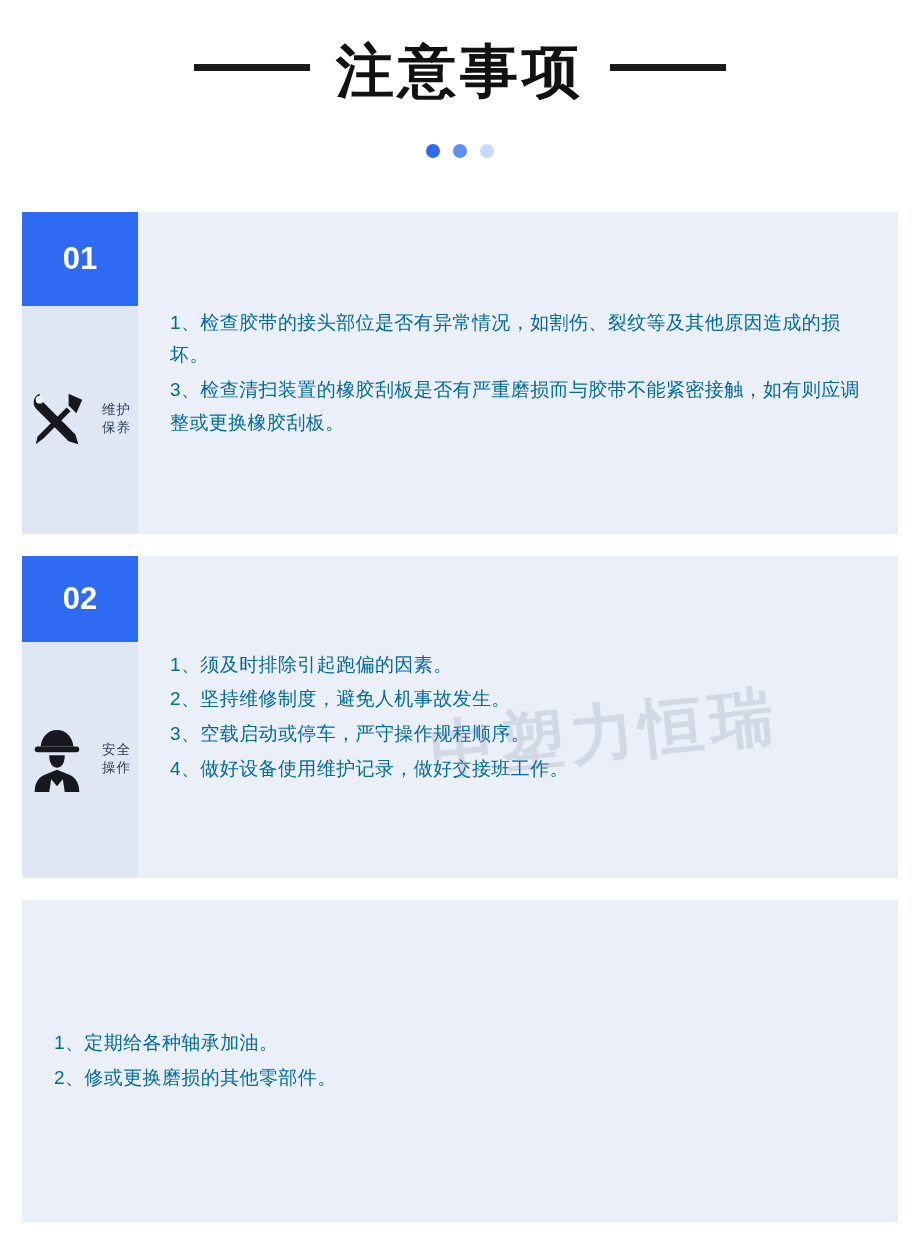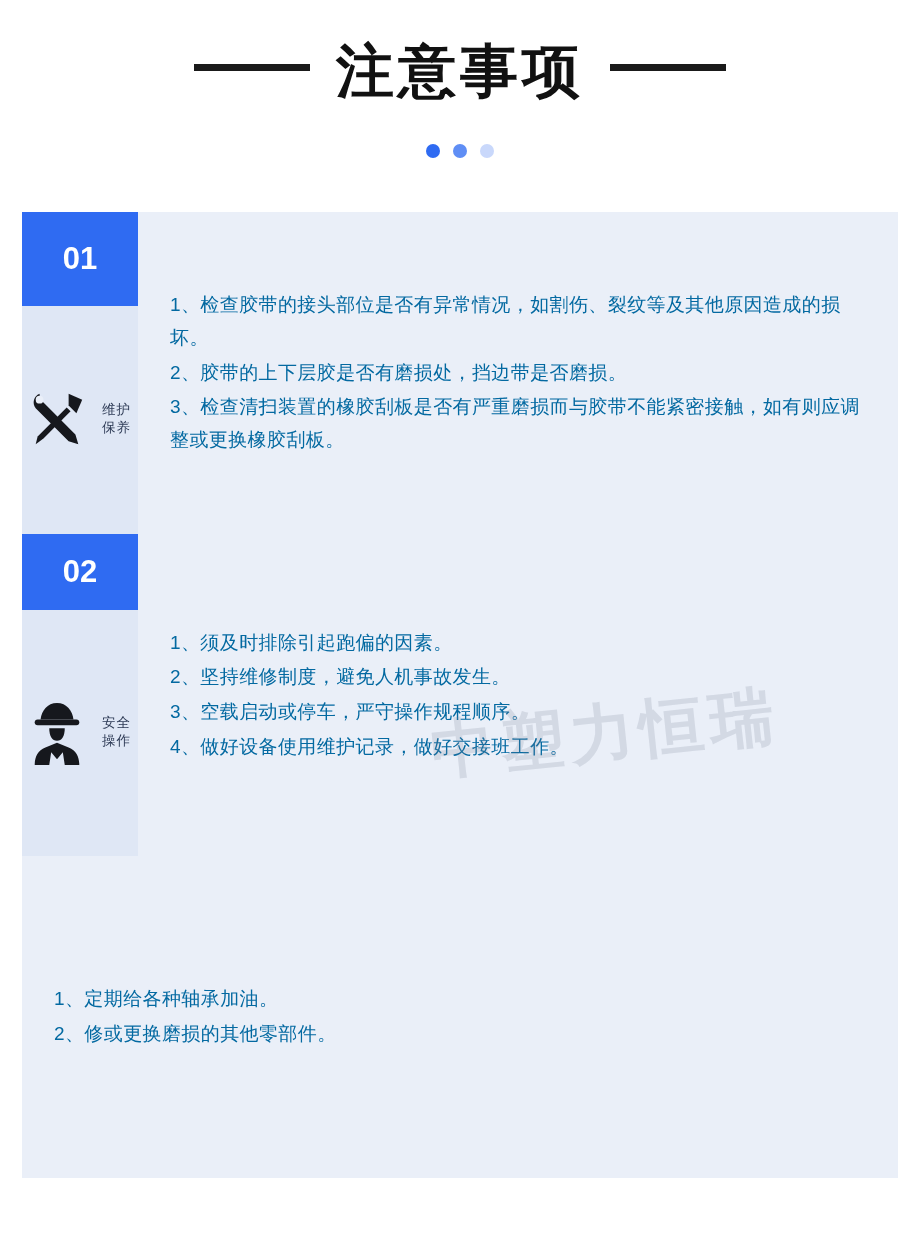--- a/index.html
+++ b/index.html
@@ -54,20 +54,21 @@
   }
   .dot.mid { background: #5f8ef5; }
   .dot.light { background: #c9d8fb; }
 
   
   .sections {
     margin-top: 42px;
     padding: 12px 22px;
     display: flex;
     flex-direction: column;
+    gap: 22px;
   }
   .section {
     display: flex;
     background: #eaeff8;
     min-height: 160px;
   }
   .side {
     width: 116px;
     flex: 0 0 116px;
     display: flex;
@@ -114,21 +115,21 @@
     letter-spacing: 0.4px;
     text-indent: 0;
   }
 
   
   #sec-01 { height: 322px; }
   #sec-02 { height: 322px; }
   #sec-03 { height: 322px; }
 
   #sec-01 .num-box { height: 94px; }
-  #sec-02 .num-box { height: 76px; }
+  #sec-02 .num-box { height: 86px; }
   #sec-03 .num-box { height: 94px; }
 
   #sec-02 .body, #sec-03 .body { padding-left: 32px; }
 
   
   .watermark {
     position: absolute;
     left: 430px;
     top: 690px;
     font-size: 64px;
@@ -174,21 +175,20 @@
               <path d="M14 6 C8 8 6 16 10 21 L36 47 L44 55 L54 58 L51 48 L43 40 L17 14 C15 12 14 9 14 6 Z"></path>
               <circle cx="14" cy="12" r="4" fill="#eaeff8"></circle>
             </g>
           </svg>
         </span>
         <span class="side-label">维护保养</span>
       </div>
     </div>
     <div class="body">
       <div class="item">1、检查胶带的接头部位是否有异常情况，如割伤、裂纹等及其他原因造成的损坏。</div>
-      <div class="item">2、胶带的上下层胶是否有磨损处，挡边带是否磨损。</div>
       <div class="item">3、检查清扫装置的橡胶刮板是否有严重磨损而与胶带不能紧密接触，如有则应调整或更换橡胶刮板。</div>
     </div>
   </div>
 
   <div class="section" id="sec-02">
     <div class="side">
       <div class="num-box">02</div>
       <div class="icon-box">
         <span>
           <svg width="62" height="66" viewBox="0 0 64 68" aria-hidden="true">

